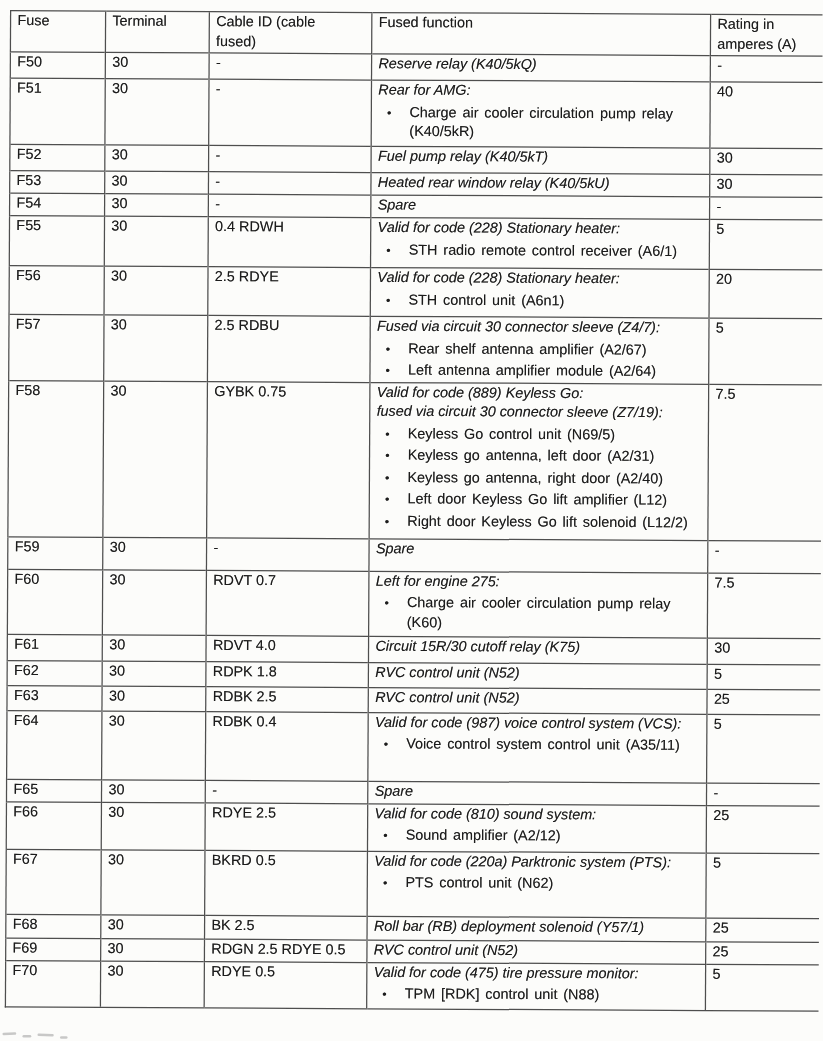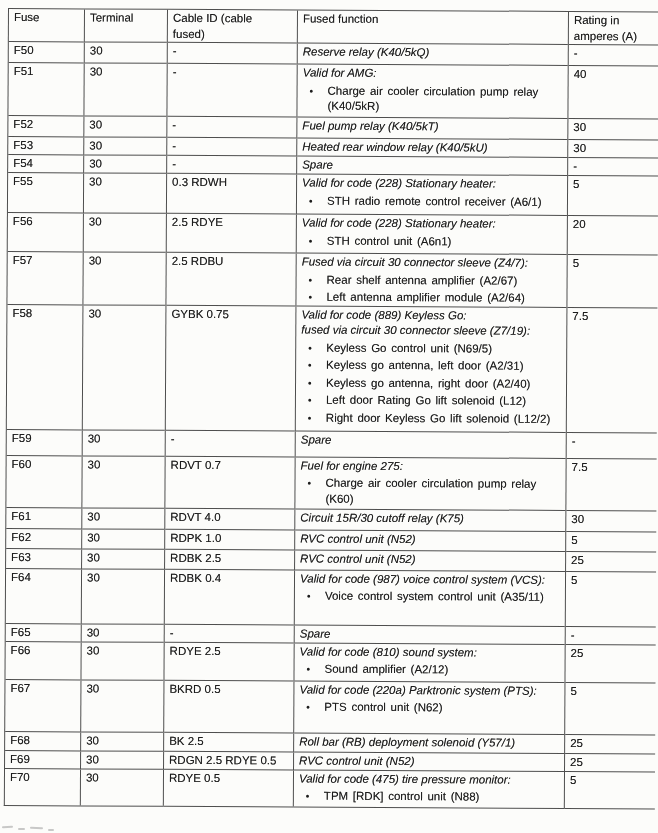--- a/index.html
+++ b/index.html
@@ -90,21 +90,21 @@
           <td>
             <div class="fn-line">Reserve relay (K40/5kQ)</div>
           </td>
           <td>-</td>
         </tr>
         <tr>
           <td>F51</td>
           <td>30</td>
           <td>-</td>
           <td>
-            <div class="fn-line">Valid for AMG:</div>
+            <div class="fn-line">Rear for AMG:</div>
             <div class="fn-bullet">
               <span class="fn-marker">•</span>
               <span class="fn-btext">Charge air cooler circulation pump relay (K40/5kR)</span>
             </div>
           </td>
           <td>40</td>
         </tr>
         <tr>
           <td>F52</td>
           <td>30</td>
@@ -128,21 +128,21 @@
           <td>30</td>
           <td>-</td>
           <td>
             <div class="fn-line">Spare</div>
           </td>
           <td>-</td>
         </tr>
         <tr>
           <td>F55</td>
           <td>30</td>
-          <td>0.3 RDWH</td>
+          <td>0.4 RDWH</td>
           <td>
             <div class="fn-line">Valid for code (228) Stationary heater:</div>
             <div class="fn-bullet">
               <span class="fn-marker">•</span>
               <span class="fn-btext">STH radio remote control receiver (A6/1)</span>
             </div>
           </td>
           <td>5</td>
         </tr>
         <tr>
@@ -189,21 +189,21 @@
             <div class="fn-bullet">
               <span class="fn-marker">•</span>
               <span class="fn-btext">Keyless go antenna, left door (A2/31)</span>
             </div>
             <div class="fn-bullet">
               <span class="fn-marker">•</span>
               <span class="fn-btext">Keyless go antenna, right door (A2/40)</span>
             </div>
             <div class="fn-bullet">
               <span class="fn-marker">•</span>
-              <span class="fn-btext">Left door Rating Go lift solenoid (L12)</span>
+              <span class="fn-btext">Left door Keyless Go lift amplifier (L12)</span>
             </div>
             <div class="fn-bullet">
               <span class="fn-marker">•</span>
               <span class="fn-btext">Right door Keyless Go lift solenoid (L12/2)</span>
             </div>
           </td>
           <td>7.5</td>
         </tr>
         <tr>
           <td>F59</td>
@@ -212,41 +212,41 @@
           <td>
             <div class="fn-line">Spare</div>
           </td>
           <td>-</td>
         </tr>
         <tr>
           <td>F60</td>
           <td>30</td>
           <td>RDVT 0.7</td>
           <td>
-            <div class="fn-line">Fuel for engine 275:</div>
+            <div class="fn-line">Left for engine 275:</div>
             <div class="fn-bullet">
               <span class="fn-marker">•</span>
               <span class="fn-btext">Charge air cooler circulation pump relay (K60)</span>
             </div>
           </td>
           <td>7.5</td>
         </tr>
         <tr>
           <td>F61</td>
           <td>30</td>
           <td>RDVT 4.0</td>
           <td>
             <div class="fn-line">Circuit 15R/30 cutoff relay (K75)</div>
           </td>
           <td>30</td>
         </tr>
         <tr>
           <td>F62</td>
           <td>30</td>
-          <td>RDPK 1.0</td>
+          <td>RDPK 1.8</td>
           <td>
             <div class="fn-line">RVC control unit (N52)</div>
           </td>
           <td>5</td>
         </tr>
         <tr>
           <td>F63</td>
           <td>30</td>
           <td>RDBK 2.5</td>
           <td>

